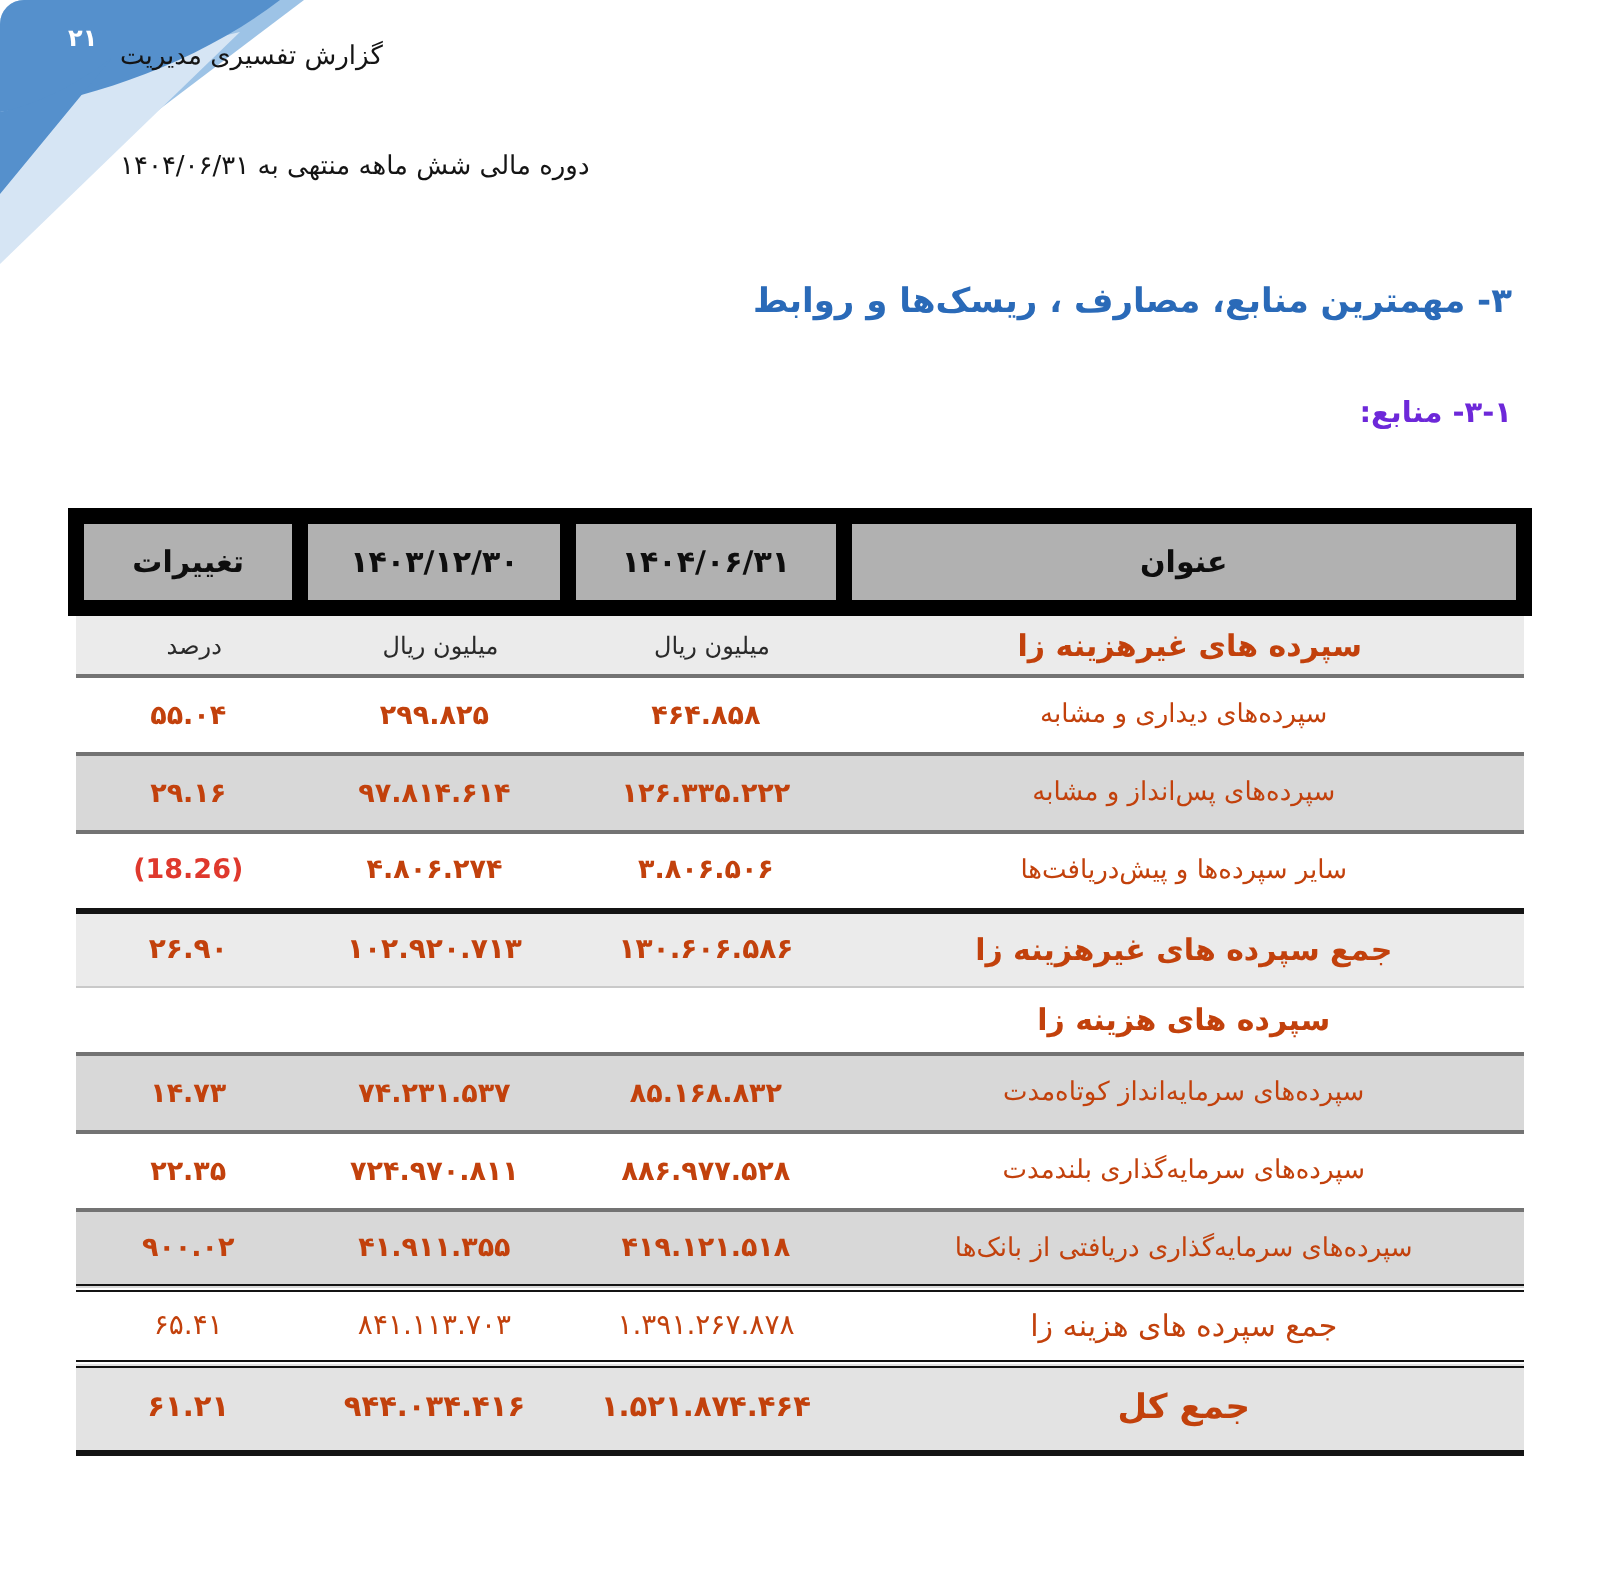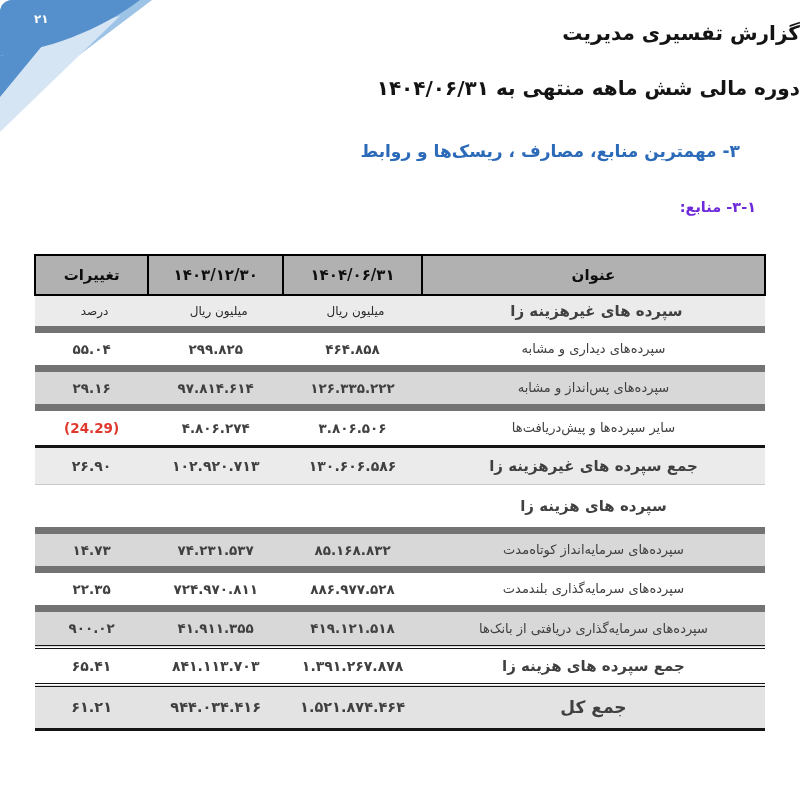--- a/index.html
+++ b/index.html
@@ -8,65 +8,65 @@
     font-family:"DejaVu Sans", sans-serif; direction:rtl; overflow:hidden;
     color:#111;
     border-radius:12px;
   }
   .corner-art { position:absolute; top:0; left:0; z-index:1; }
   .page-number {
     position:absolute; top:12px; left:34px; z-index:2;
     color:#ffffff; font-size:12px; font-weight:bold;
   }
   .title-1, .title-2 {
-    position:absolute; left:60px; right:0; text-align:right;
-    font-size:20px; font-weight:bold; color:#141414; z-index:2;
+    position:absolute; left:60px; right:0; text-align:left;
+    font-size:13px; font-weight:normal; color:#141414; z-index:2;
   }
   .title-1 { top:21px; }
   .title-2 { top:76px; }
   .section-heading {
-    position:absolute; top:141px; right:60px;
+    position:absolute; top:141px; right:44px;
     color:#2a6ab8; font-size:17px; font-weight:bold;
   }
   .subsection-heading {
     position:absolute; top:199px; right:44px;
     color:#6d28d9; font-size:14.5px; font-weight:bold;
   }
   table.deposits {
     position:absolute; top:254px; right:34px;
     width:732px; border-collapse:collapse; table-layout:fixed;
   }
   col.c-title-col  { width:47%; }
   col.c-cur-col    { width:19%; }
   col.c-prior-col  { width:18.5%; }
   col.c-chg-col    { width:15.5%; }
   th {
-    background:#b1b1b1; border:2px solid #000000;
+    background:#b1b1b1; border:8px solid #000000;
     font-size:15px; font-weight:bold; color:#0e0e0e;
     height:34px; padding:2px 6px; text-align:center; vertical-align:middle;
   }
   td {
     text-align:center; vertical-align:middle; padding:2px 6px;
-    font-size:13px; color:#404040;
+    font-size:13px; color:#c2410c;
   }
   tr.sub    { height:34px; }
   tr.sub td { background:#ebebeb;padding-left:12px; }
   tr.sub td.c-title { font-weight:bold; font-size:15px; }
   tr.sub td.c-num   { font-size:12px; color:#2a2a2a; }
   tr.d      { height:39px; }
-  tr.d td   { border-top:7px solid #737373; }
+  tr.d td   { border-top:2px solid #737373; }
   tr.d td.c-num { font-weight:bold; font-size:13.5px; }
   tr.g td   { background:#d8d8d8;text-align:center; }
   tr.tot    { height:38px; }
   tr.tot td { background:#ebebeb; border-top:3px solid #141414; font-weight:bold; font-size:15px;text-align:center; }
   tr.tot td.c-num { font-size:14px; }
-  tr.secrow { height:46px; }
+  tr.secrow { height:34px; }
   tr.secrow td { border-top:1px solid #c9c9c9; font-weight:bold; font-size:15px; }
   tr.totw    { height:38px; }
-  tr.totw td { background:#ffffff; border-top:4px double #141414; font-weight:bold; font-size:15px;margin-top:24px; }
+  tr.totw td { background:#ffffff; border-top:4px double #141414; font-weight:normal; font-size:15px;margin-top:24px; }
   tr.totw td.c-num { font-size:14px; }
   tr.grand    { height:44px; }
   tr.grand td {
     background:#e3e3e3; border-top:4px double #141414; border-bottom:3px solid #141414;
     font-weight:bold; font-size:17px;
   }
   tr.grand td.c-num { font-size:14.5px; }
   td.neg { color:#df392d; }
 </style>
 </head>
@@ -120,21 +120,21 @@
       <tr class="d g">
         <td class="c-title">سپرده‌های پس‌انداز و مشابه</td>
         <td class="c-num">۱۲۶.۳۳۵.۲۲۲</td>
         <td class="c-num">۹۷.۸۱۴.۶۱۴</td>
         <td class="c-num">۲۹.۱۶</td>
       </tr>
       <tr class="d">
         <td class="c-title">سایر سپرده‌ها و پیش‌دریافت‌ها</td>
         <td class="c-num">۳.۸۰۶.۵۰۶</td>
         <td class="c-num">۴.۸۰۶.۲۷۴</td>
-        <td class="c-num neg">(24.29)</td>
+        <td class="c-num neg">(18.26)</td>
       </tr>
       <tr class="tot">
         <td class="c-title">جمع سپرده های غیرهزینه زا</td>
         <td class="c-num">۱۳۰.۶۰۶.۵۸۶</td>
         <td class="c-num">۱۰۲.۹۲۰.۷۱۳</td>
         <td class="c-num">۲۶.۹۰</td>
       </tr>
       <tr class="secrow">
         <td class="c-title">سپرده های هزینه زا</td>
         <td class="c-num"></td>

